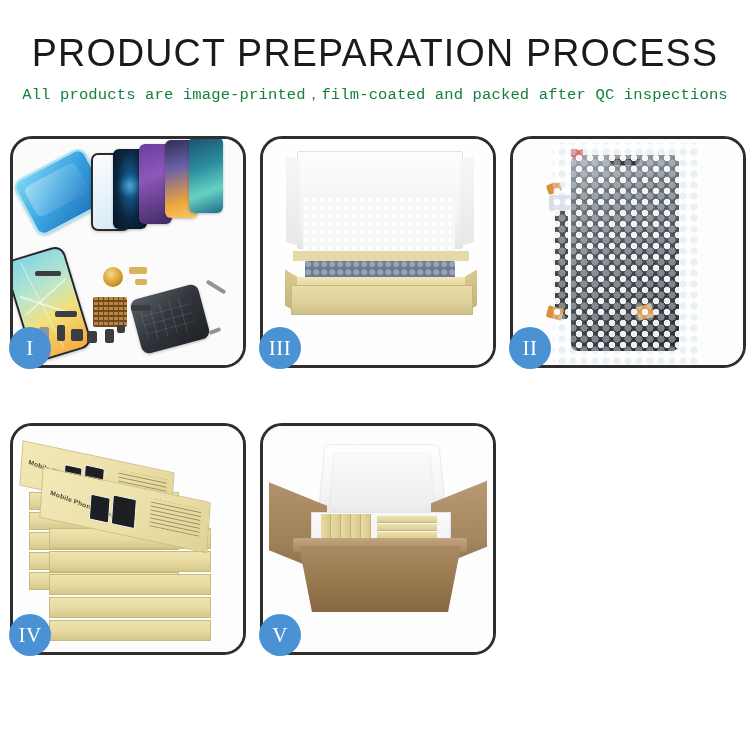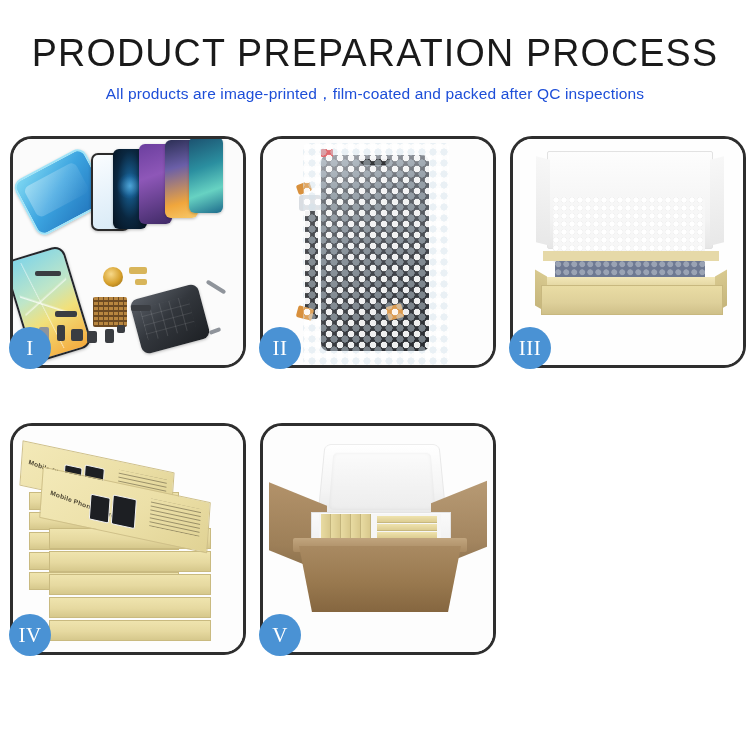--- a/index.html
+++ b/index.html
@@ -30,24 +30,24 @@
     font-family: "Liberation Sans", sans-serif;
     font-size: 38px;
     font-weight: 500;
     letter-spacing: 1.2px;
     color: #1a1a1a;
     line-height: 46px;
     white-space: nowrap;
     transform: scaleX(0.99);
   }
   .subtitle {
-    font-family: Liberation Sans, sans-serif;
+    font-family: Liberation Mono, monospace;
     font-size: 15.5px;
     font-weight: 400;
-    color: #1d4ed8;
+    color: #15803d;
     letter-spacing: 0.15px;
     margin-top: 8px;
     white-space: nowrap;
   }
 
   
   .grid {
     position: absolute;
     left: 10px;
     top: 136px;
@@ -431,49 +431,49 @@
         <div class="prt-lt" style="left:26px;top:188px;width:10px;height:16px;"></div>
         <div class="prt-gold" style="left:116px;top:128px;width:18px;height:7px;"></div>
         <div class="prt-gold" style="left:122px;top:140px;width:12px;height:6px;"></div>
         <div class="prt-lt" style="left:192px;top:146px;width:22px;height:4px;transform:rotate(32deg);"></div>
         <div class="prt-lt" style="left:196px;top:190px;width:12px;height:4px;transform:rotate(-20deg);"></div>
       </div>
       <div class="badge">I</div>
     </div>
 
     <div class="panel">
+      <div class="panel-inner p3">
+        <div class="b3-lid"></div>
+        <div class="b3-foam"></div>
+        <div class="b3-back"></div>
+        <div class="b3-wrap"></div>
+        <div class="b3-tray">
+          <div class="b3-rim"></div>
+          <div class="b3-left"></div>
+          <div class="b3-right"></div>
+          <div class="b3-front"></div>
+        </div>
+      </div>
+      <div class="badge">III</div>
+    </div>
+
+    <div class="panel">
       <div class="panel-inner p2">
         <div class="bw-screen">
           <div class="notch"></div>
         </div>
         <div class="bw-flex"></div>
         <div class="bw-conn"></div>
         <div class="bw-tape1"></div>
         <div class="bw-tape2"></div>
         <div class="bw-tape3"></div>
         <div class="bw-label"></div>
         <div class="bubbles"></div>
       </div>
       <div class="badge">II</div>
-    </div>
-
-    <div class="panel">
-      <div class="panel-inner p3">
-        <div class="b3-lid"></div>
-        <div class="b3-foam"></div>
-        <div class="b3-back"></div>
-        <div class="b3-wrap"></div>
-        <div class="b3-tray">
-          <div class="b3-rim"></div>
-          <div class="b3-left"></div>
-          <div class="b3-right"></div>
-          <div class="b3-front"></div>
-        </div>
-      </div>
-      <div class="badge">III</div>
     </div>
 
     <div class="panel">
       <div class="panel-inner p4">
         <div class="stack">
 
           <div class="sbox" style="left:14px;top:52px;width:148px;height:16px;"></div>
           <div class="sbox" style="left:14px;top:72px;width:148px;height:16px;"></div>
           <div class="sbox" style="left:14px;top:92px;width:148px;height:16px;"></div>
           <div class="sbox" style="left:14px;top:112px;width:148px;height:16px;"></div>

